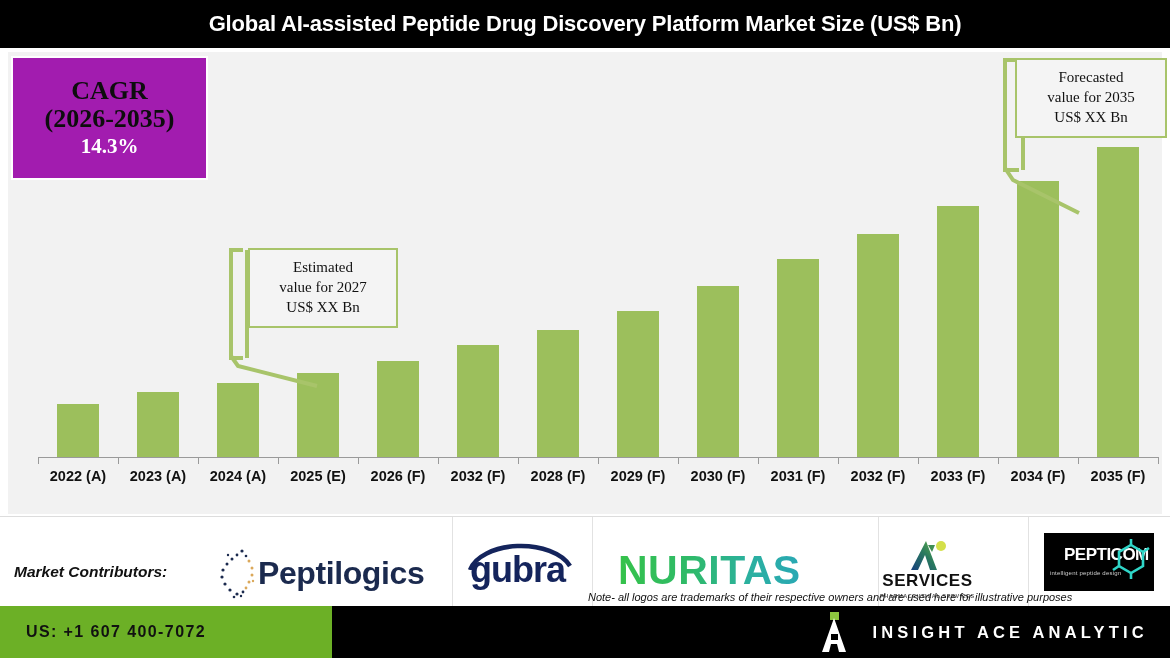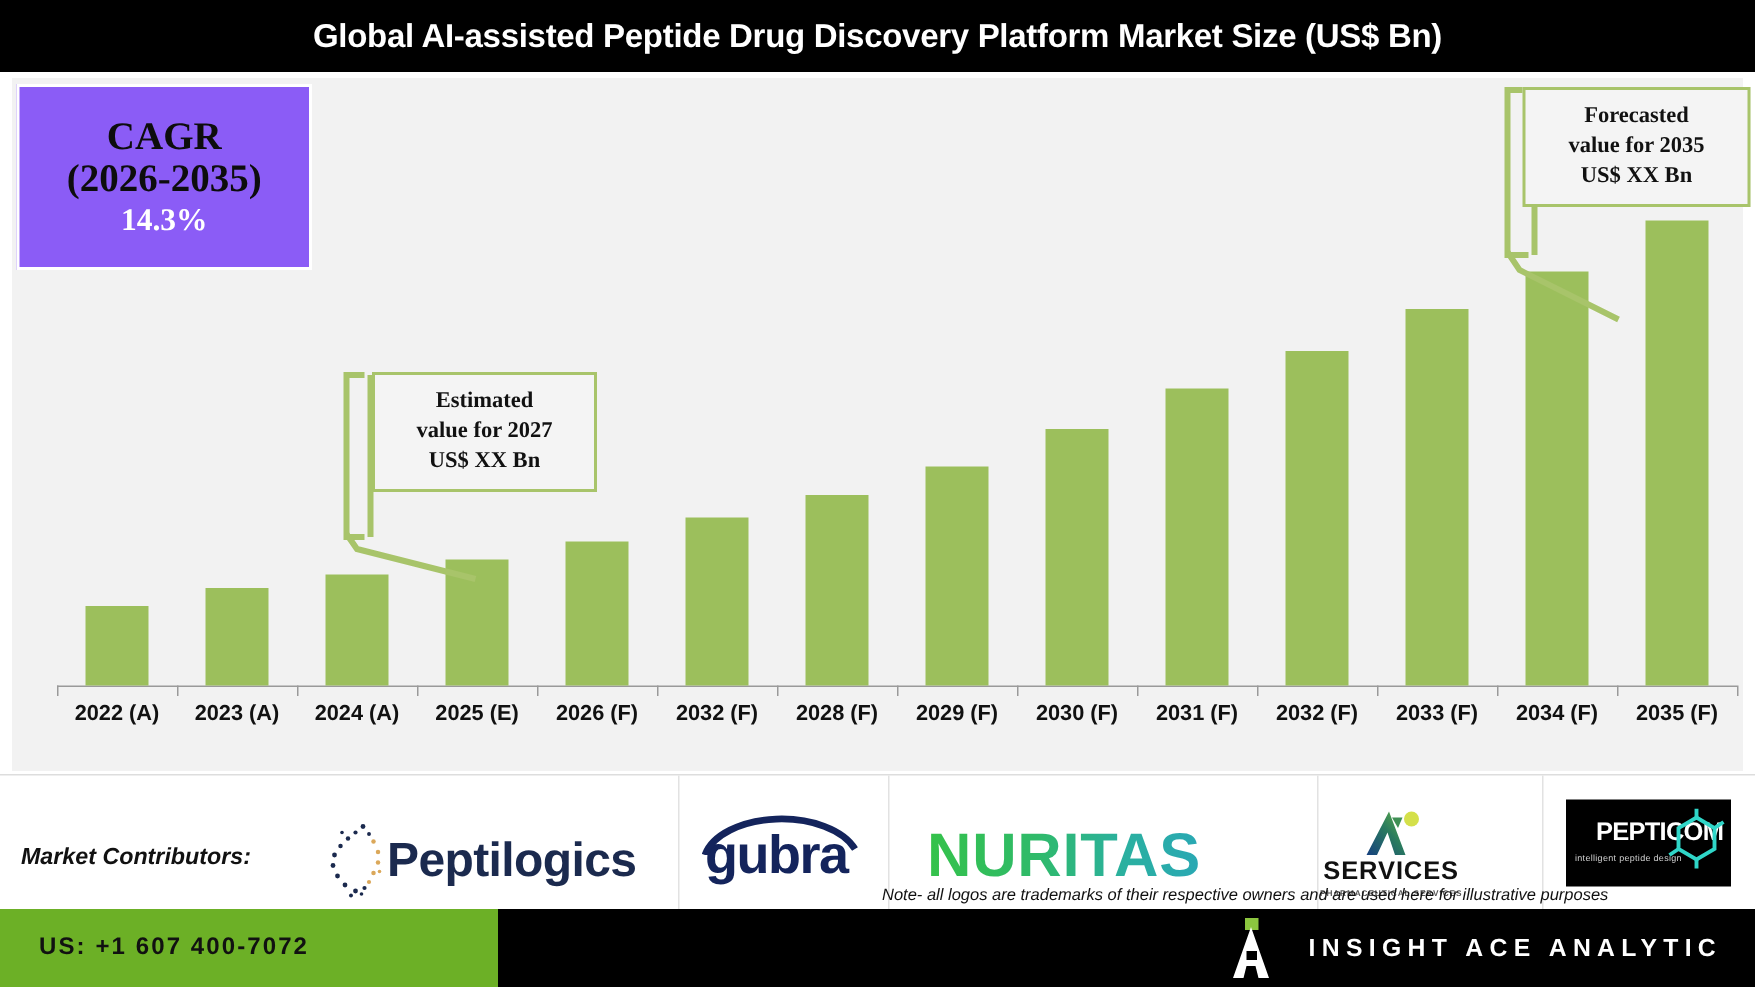--- a/index.html
+++ b/index.html
@@ -27,33 +27,33 @@
   .xlabel{
     position:absolute;top:414px;height:20px;
     display:flex;align-items:center;justify-content:center;
     font-size:14.5px;font-weight:bold;color:#111111;
     font-family:"Liberation Sans",sans-serif;white-space:nowrap;
   }
 
   
   .cagr{
     position:absolute;left:3px;top:4px;width:193px;height:120px;
-    background:#8b5cf6;border:2px solid #ffffff;
+    background:#a21caf;border:2px solid #ffffff;
     display:flex;flex-direction:column;align-items:center;justify-content:center;
     font-family:"Liberation Serif",serif;
   }
   .cagr .l1{font-size:26px;font-weight:bold;color:#0d0d0d;line-height:1.05;}
   .cagr .l2{font-size:26px;font-weight:bold;color:#0d0d0d;line-height:1.15;}
   .cagr .l3{font-size:21px;font-weight:bold;color:#ffffff;line-height:1.2;}
 
   
   .callout{
     position:absolute;background:#f4f4f4;border:2.5px solid #a8c46a;
     display:flex;flex-direction:column;align-items:center;justify-content:center;
-    font-family:"Liberation Serif",serif;font-weight:bold;color:#111111;
+    font-family:"Liberation Serif",serif;font-weight:normal;color:#111111;
     line-height:1.32;
   }
   .callout div{font-size:15px;white-space:nowrap;}
   .callout.est{left:240px;top:196px;width:146px;height:76px;}
   .callout.fcst{left:1007px;top:6px;width:148px;height:76px;}
 
   .leader{position:absolute;pointer-events:none;}
 
   
   .contrib{position:absolute;left:0;top:516px;width:1170px;height:90px;background:#ffffff;border-top:1px solid #dddddd;}

